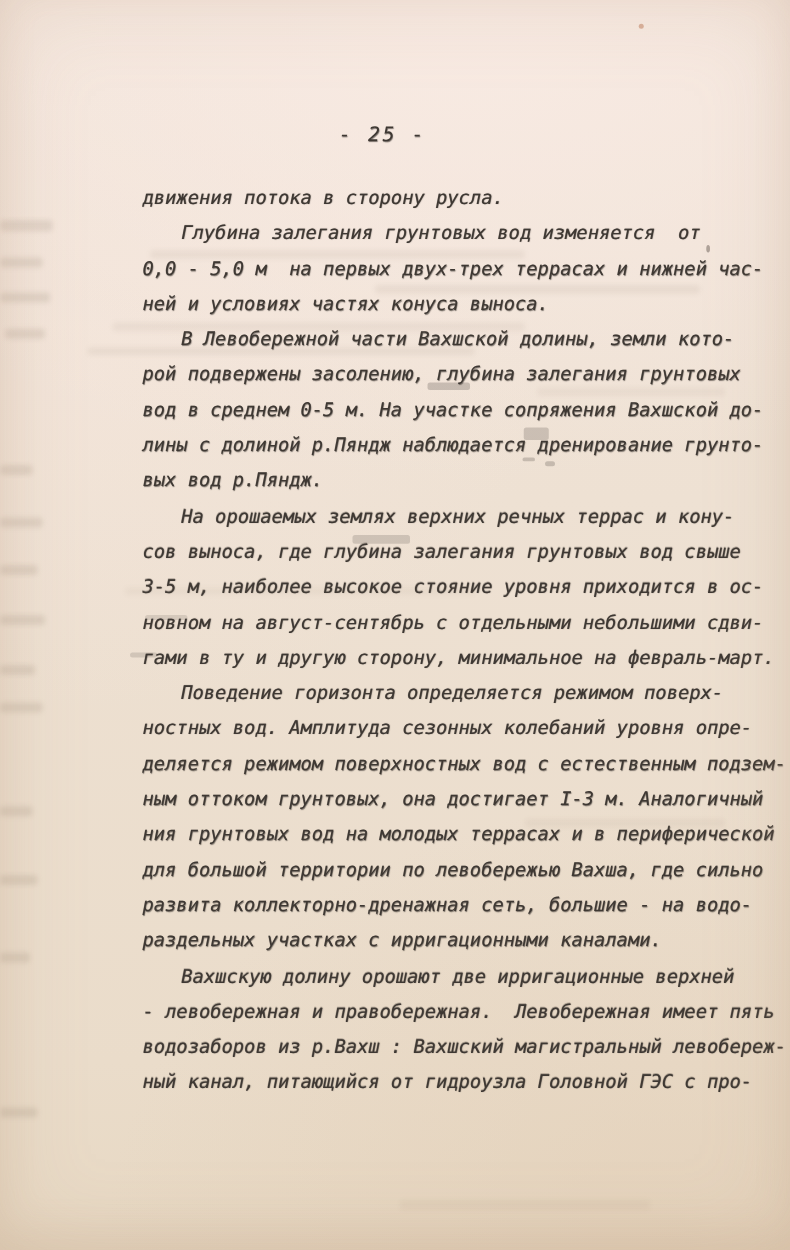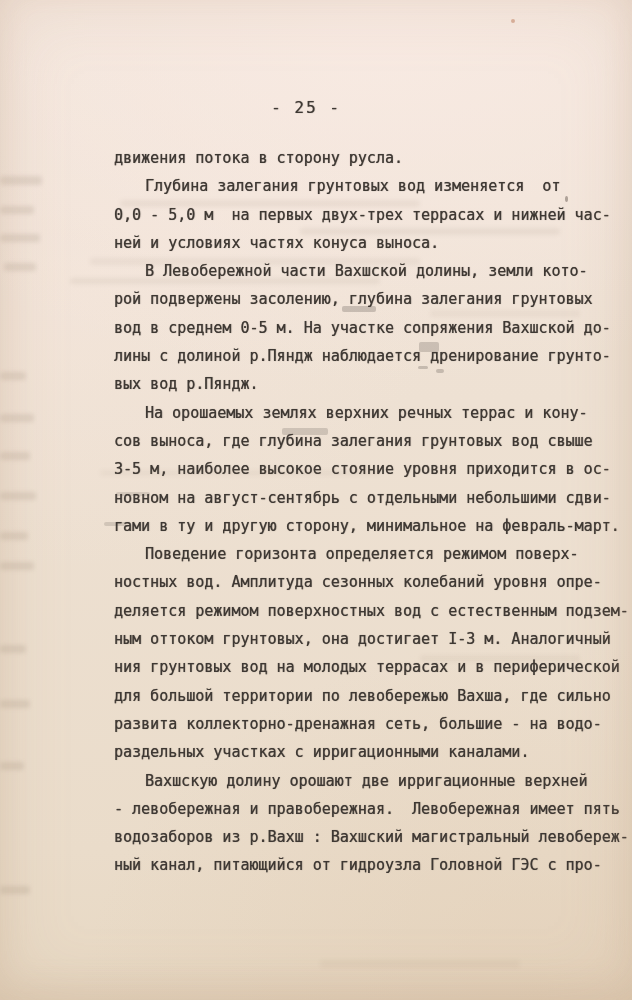--- a/index.html
+++ b/index.html
@@ -15,20 +15,21 @@
     background-image:
       radial-gradient(140% 55% at 60% 0%,  rgba(249,235,228,0.90), rgba(249,235,228,0) 70%),
       radial-gradient(100% 45% at 10% 30%, rgba(245,230,220,0.55), rgba(245,230,220,0) 60%),
       radial-gradient(120% 60% at 85% 100%, rgba(224,203,178,0.50), rgba(224,203,178,0) 60%),
       linear-gradient(180deg, #f2e5db 0%, #eee1d3 40%, #eadcca 85%, #e7d8c3 100%);
     font-family: "DejaVu Sans Mono", "Liberation Mono", monospace;
   }
   .paper {
     position: absolute;
     inset: 0;
+    font-style: italic;
   }
   .paper::after {
     content: "";
     position: absolute;
     inset: 0;
     pointer-events: none;
     box-shadow: inset 0 0 70px rgba(186,155,124,0.22), inset 0 -14px 30px rgba(176,144,110,0.14);
   }
   .page-number {
     position: absolute;

